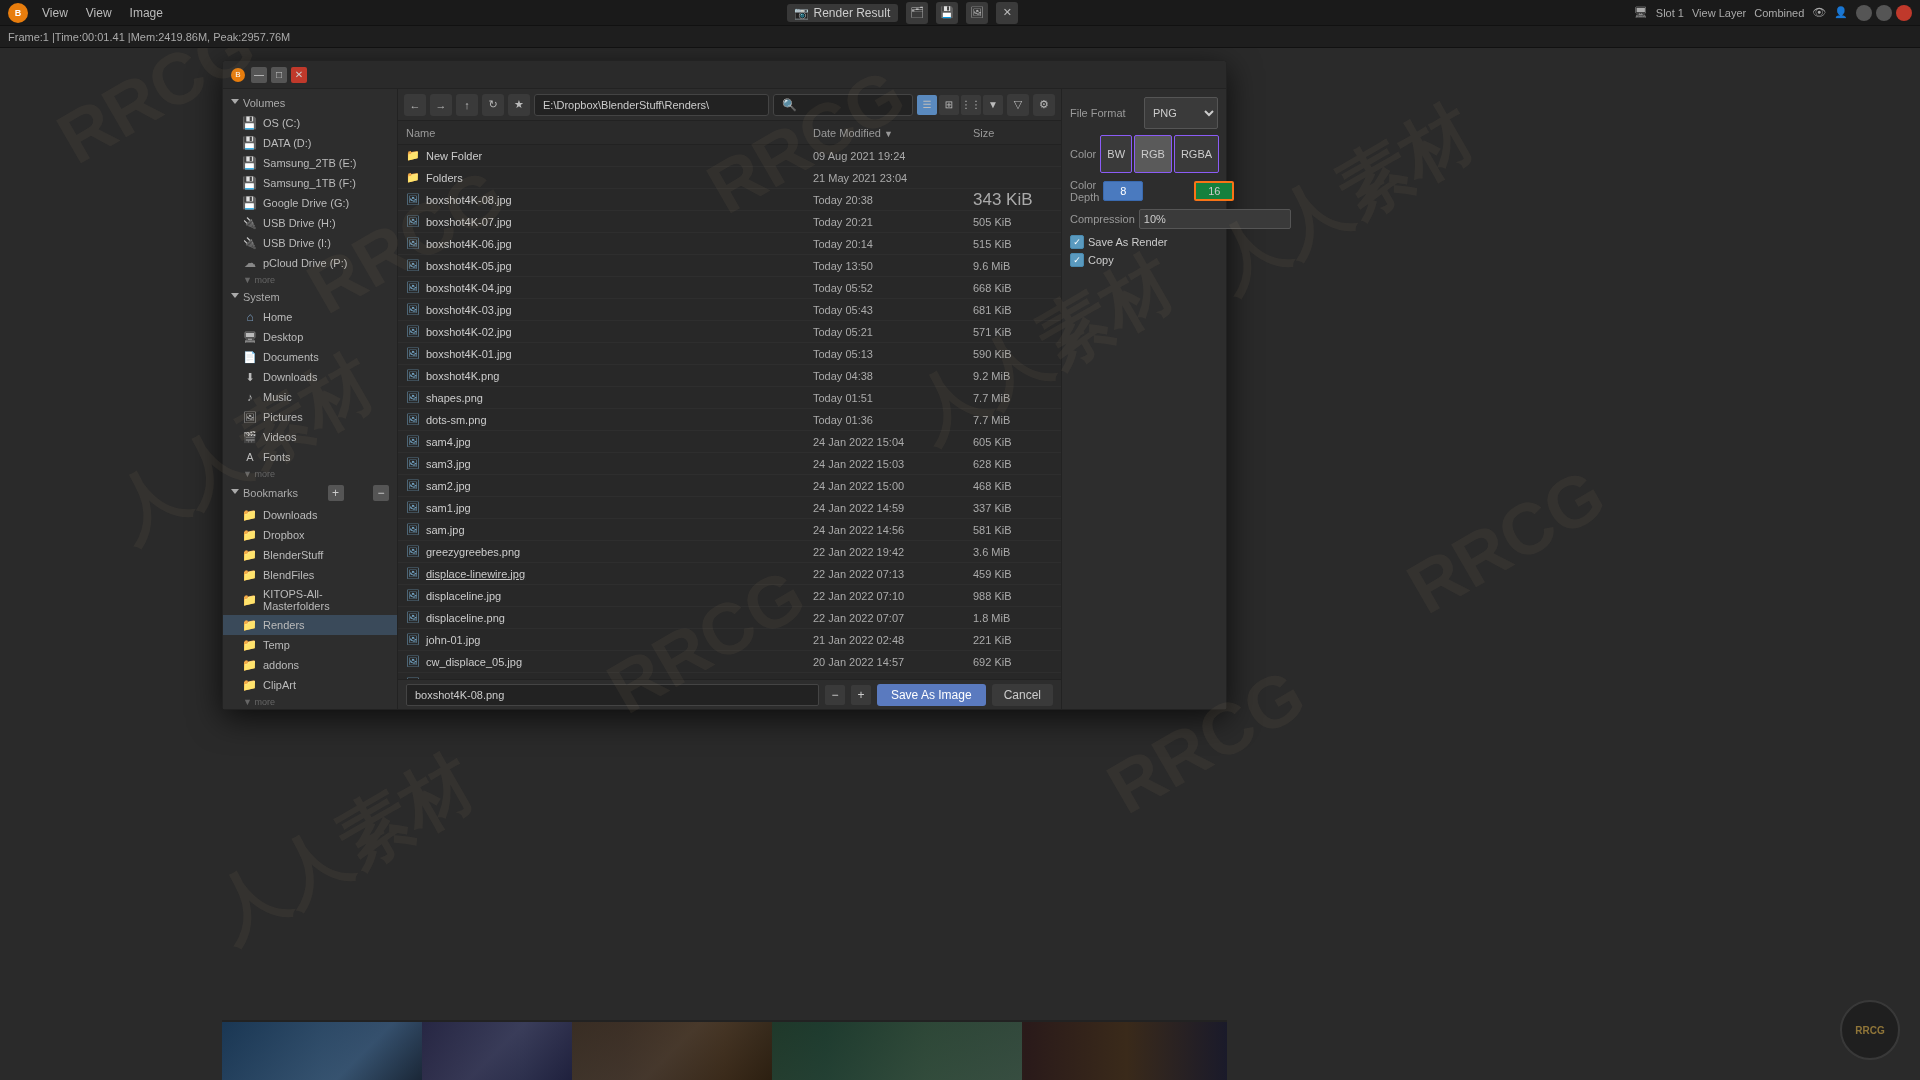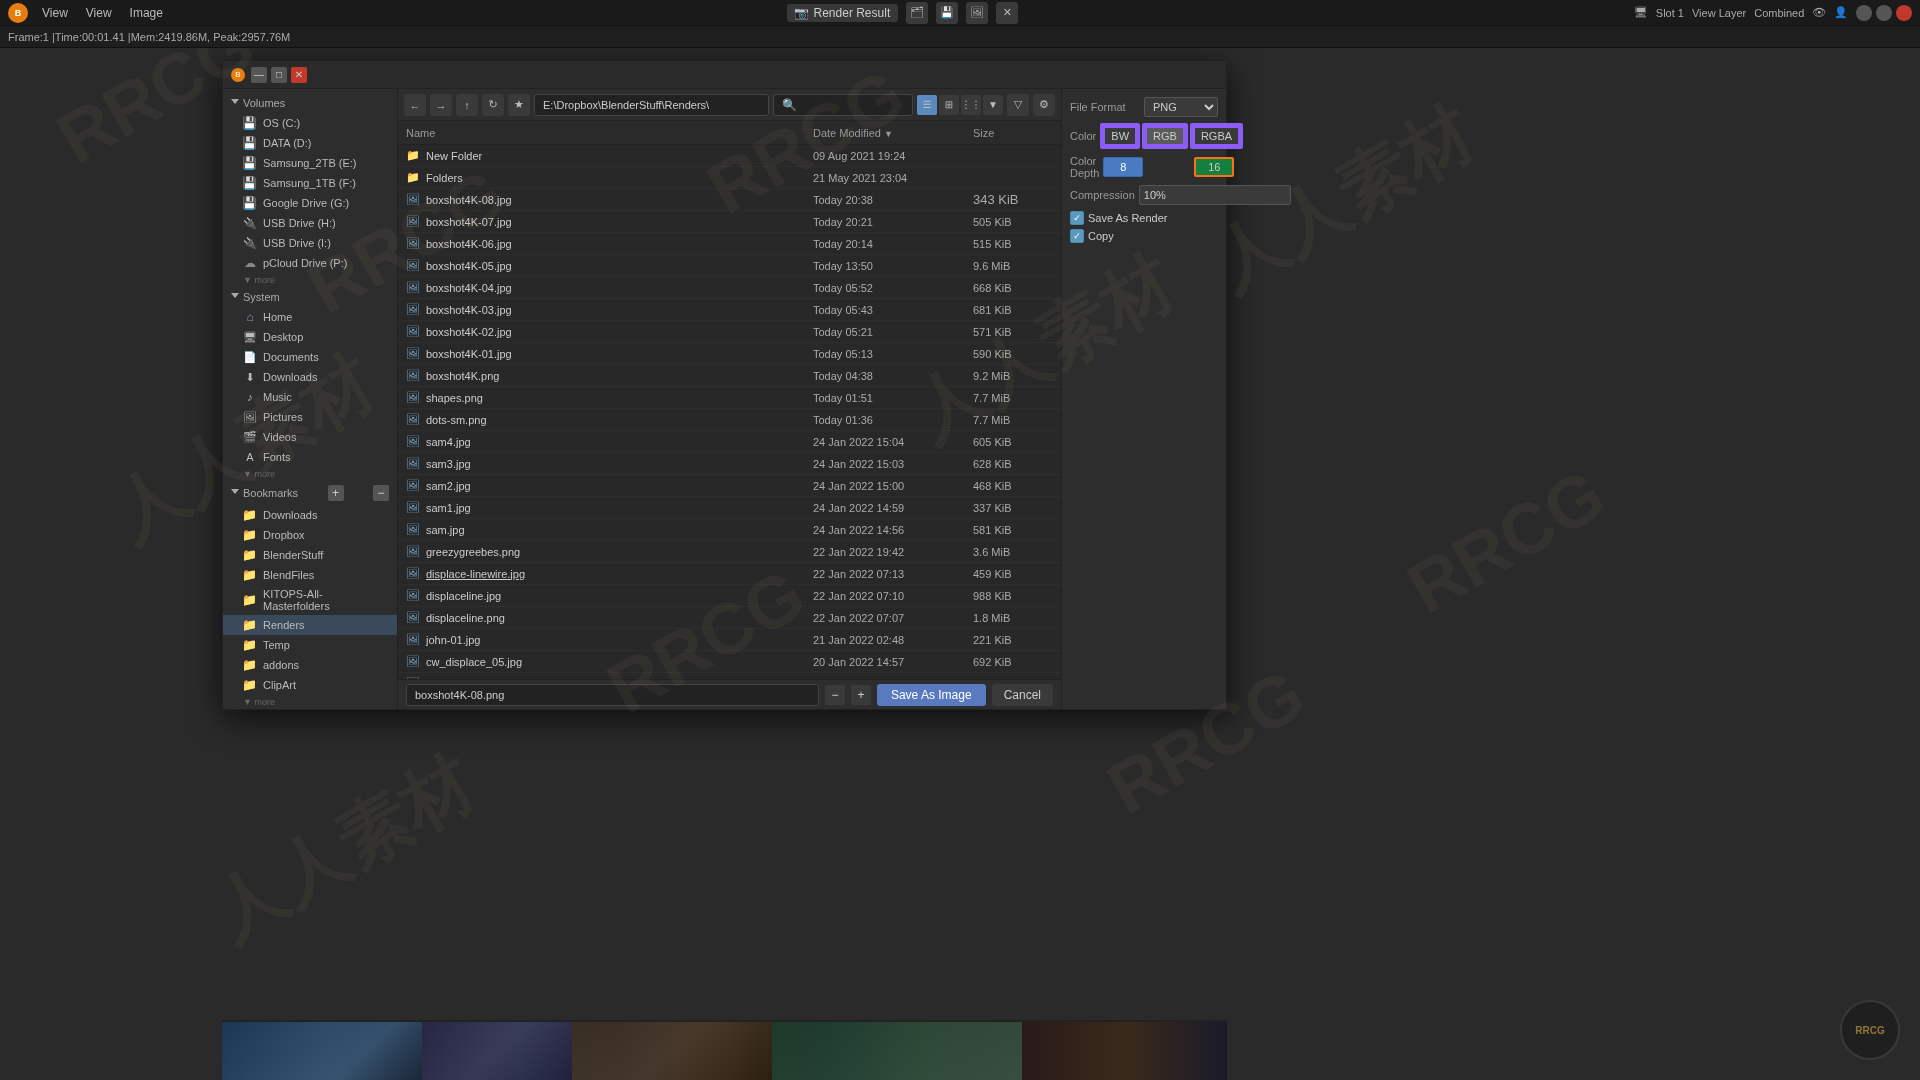--- a/index.html
+++ b/index.html
@@ -367,30 +367,30 @@
       font-size: 11px;
     }
     .panel-select {
       flex: 1;
       background: #3a3a3a;
       border: 1px solid #555;
       color: #ccc;
       font-size: 11px;
       padding: 2px 4px;
       border-radius: 2px;
-      height: 20px;
+      height: 32px;
     }
     .color-btns {
       display: flex;
       gap: 2px;
     }
     .color-btn {
-      padding: 2px 6px;
+      padding: 12px 6px;
       background: #3a3a3a;
-      border: 5px solid #8b5cf6;
+      border: 1px solid #8b5cf6;
       border-radius: 2px;
       color: #ccc;
       font-size: 11px;
       cursor: pointer;
     }
     .color-btn.active { background: #5a5a5a; }
     .depth-inputs {
       display: flex;
       gap: 3px;
       flex: 1;
@@ -783,21 +783,21 @@
     </div>
     <div class="col-date" style="font-size:11px; color:#aaa;">21 May 2021 23:04</div>
     <div class="col-size" style="font-size:11px; color:#aaa;"></div>
   </div>
           <div class="file-row">
     <div class="col-name">
       <div class="file-icon img-icon">🖼</div>
       <span style="font-size:11px;">boxshot4K-08.jpg</span>
     </div>
     <div class="col-date" style="font-size:11px; color:#aaa;">Today 20:38</div>
-    <div class="col-size" style="font-size:13px; color:#aaa;">343 KiB</div>
+    <div class="col-size" style="font-size:17px; color:#aaa;">343 KiB</div>
   </div>
           <div class="file-row">
     <div class="col-name">
       <div class="file-icon img-icon">🖼</div>
       <span style="font-size:11px;">boxshot4K-07.jpg</span>
     </div>
     <div class="col-date" style="font-size:11px; color:#aaa;">Today 20:21</div>
     <div class="col-size" style="font-size:11px; color:#aaa;">505 KiB</div>
   </div>
           <div class="file-row">

